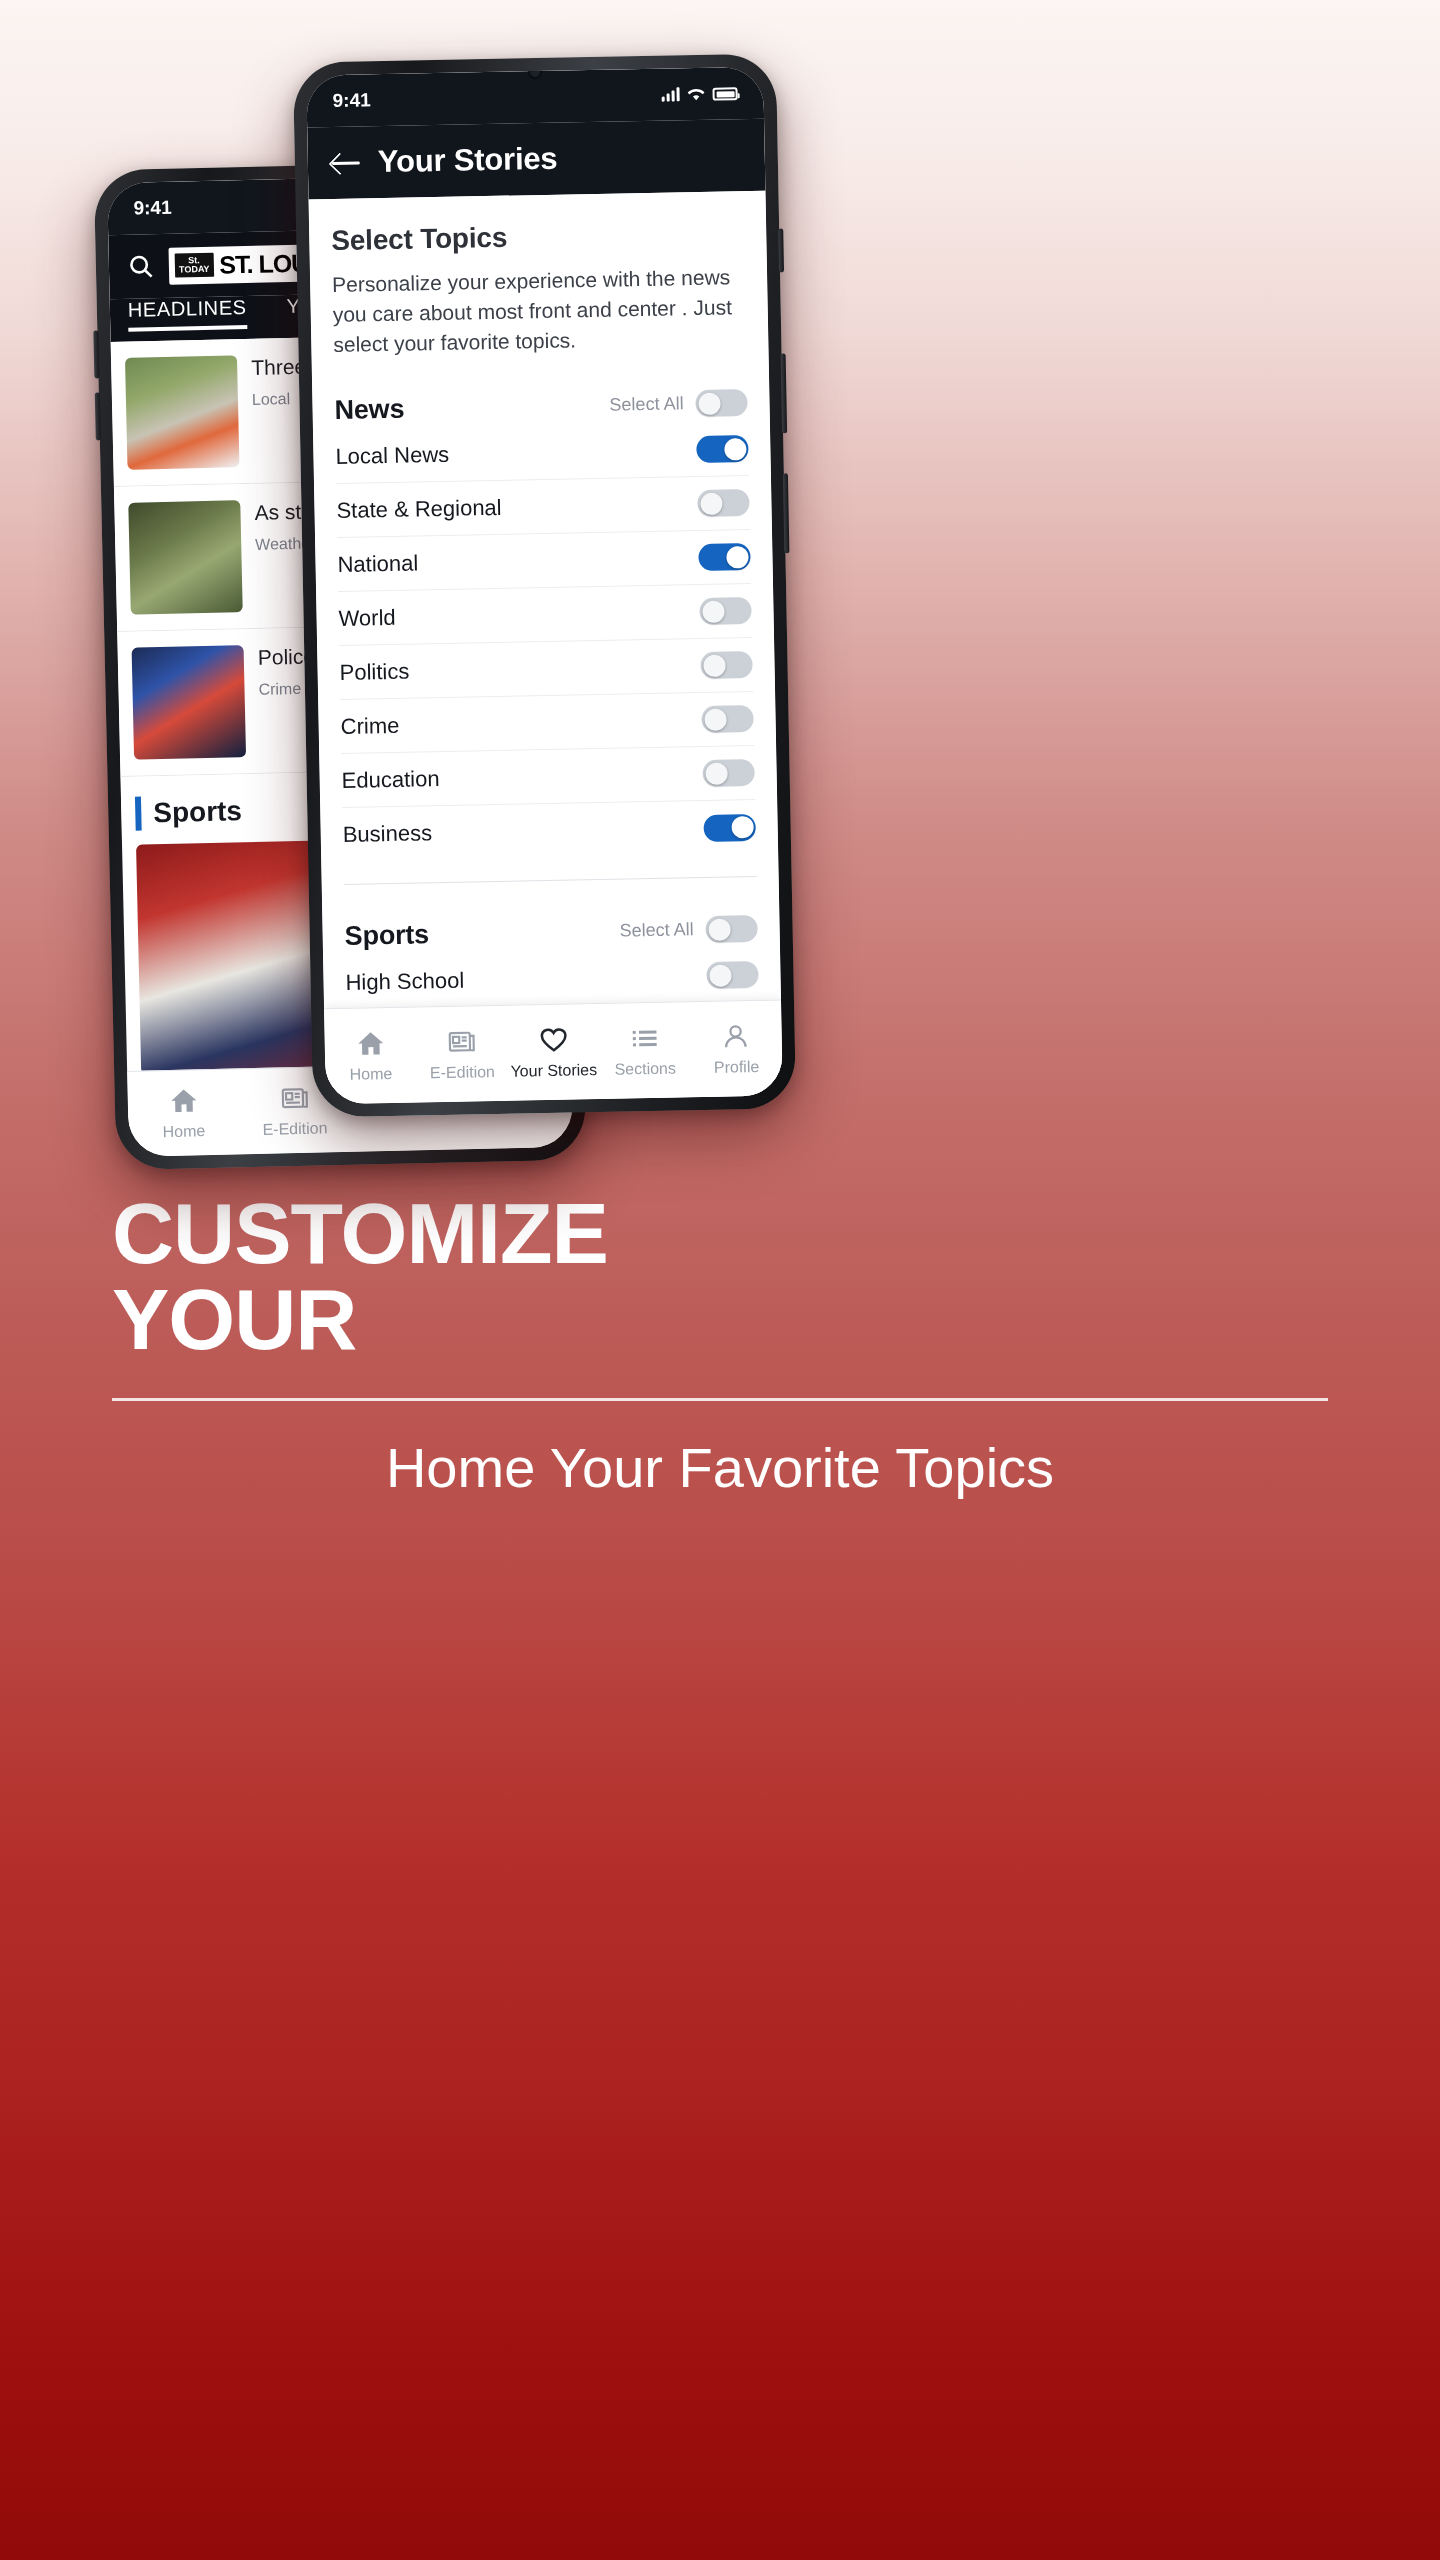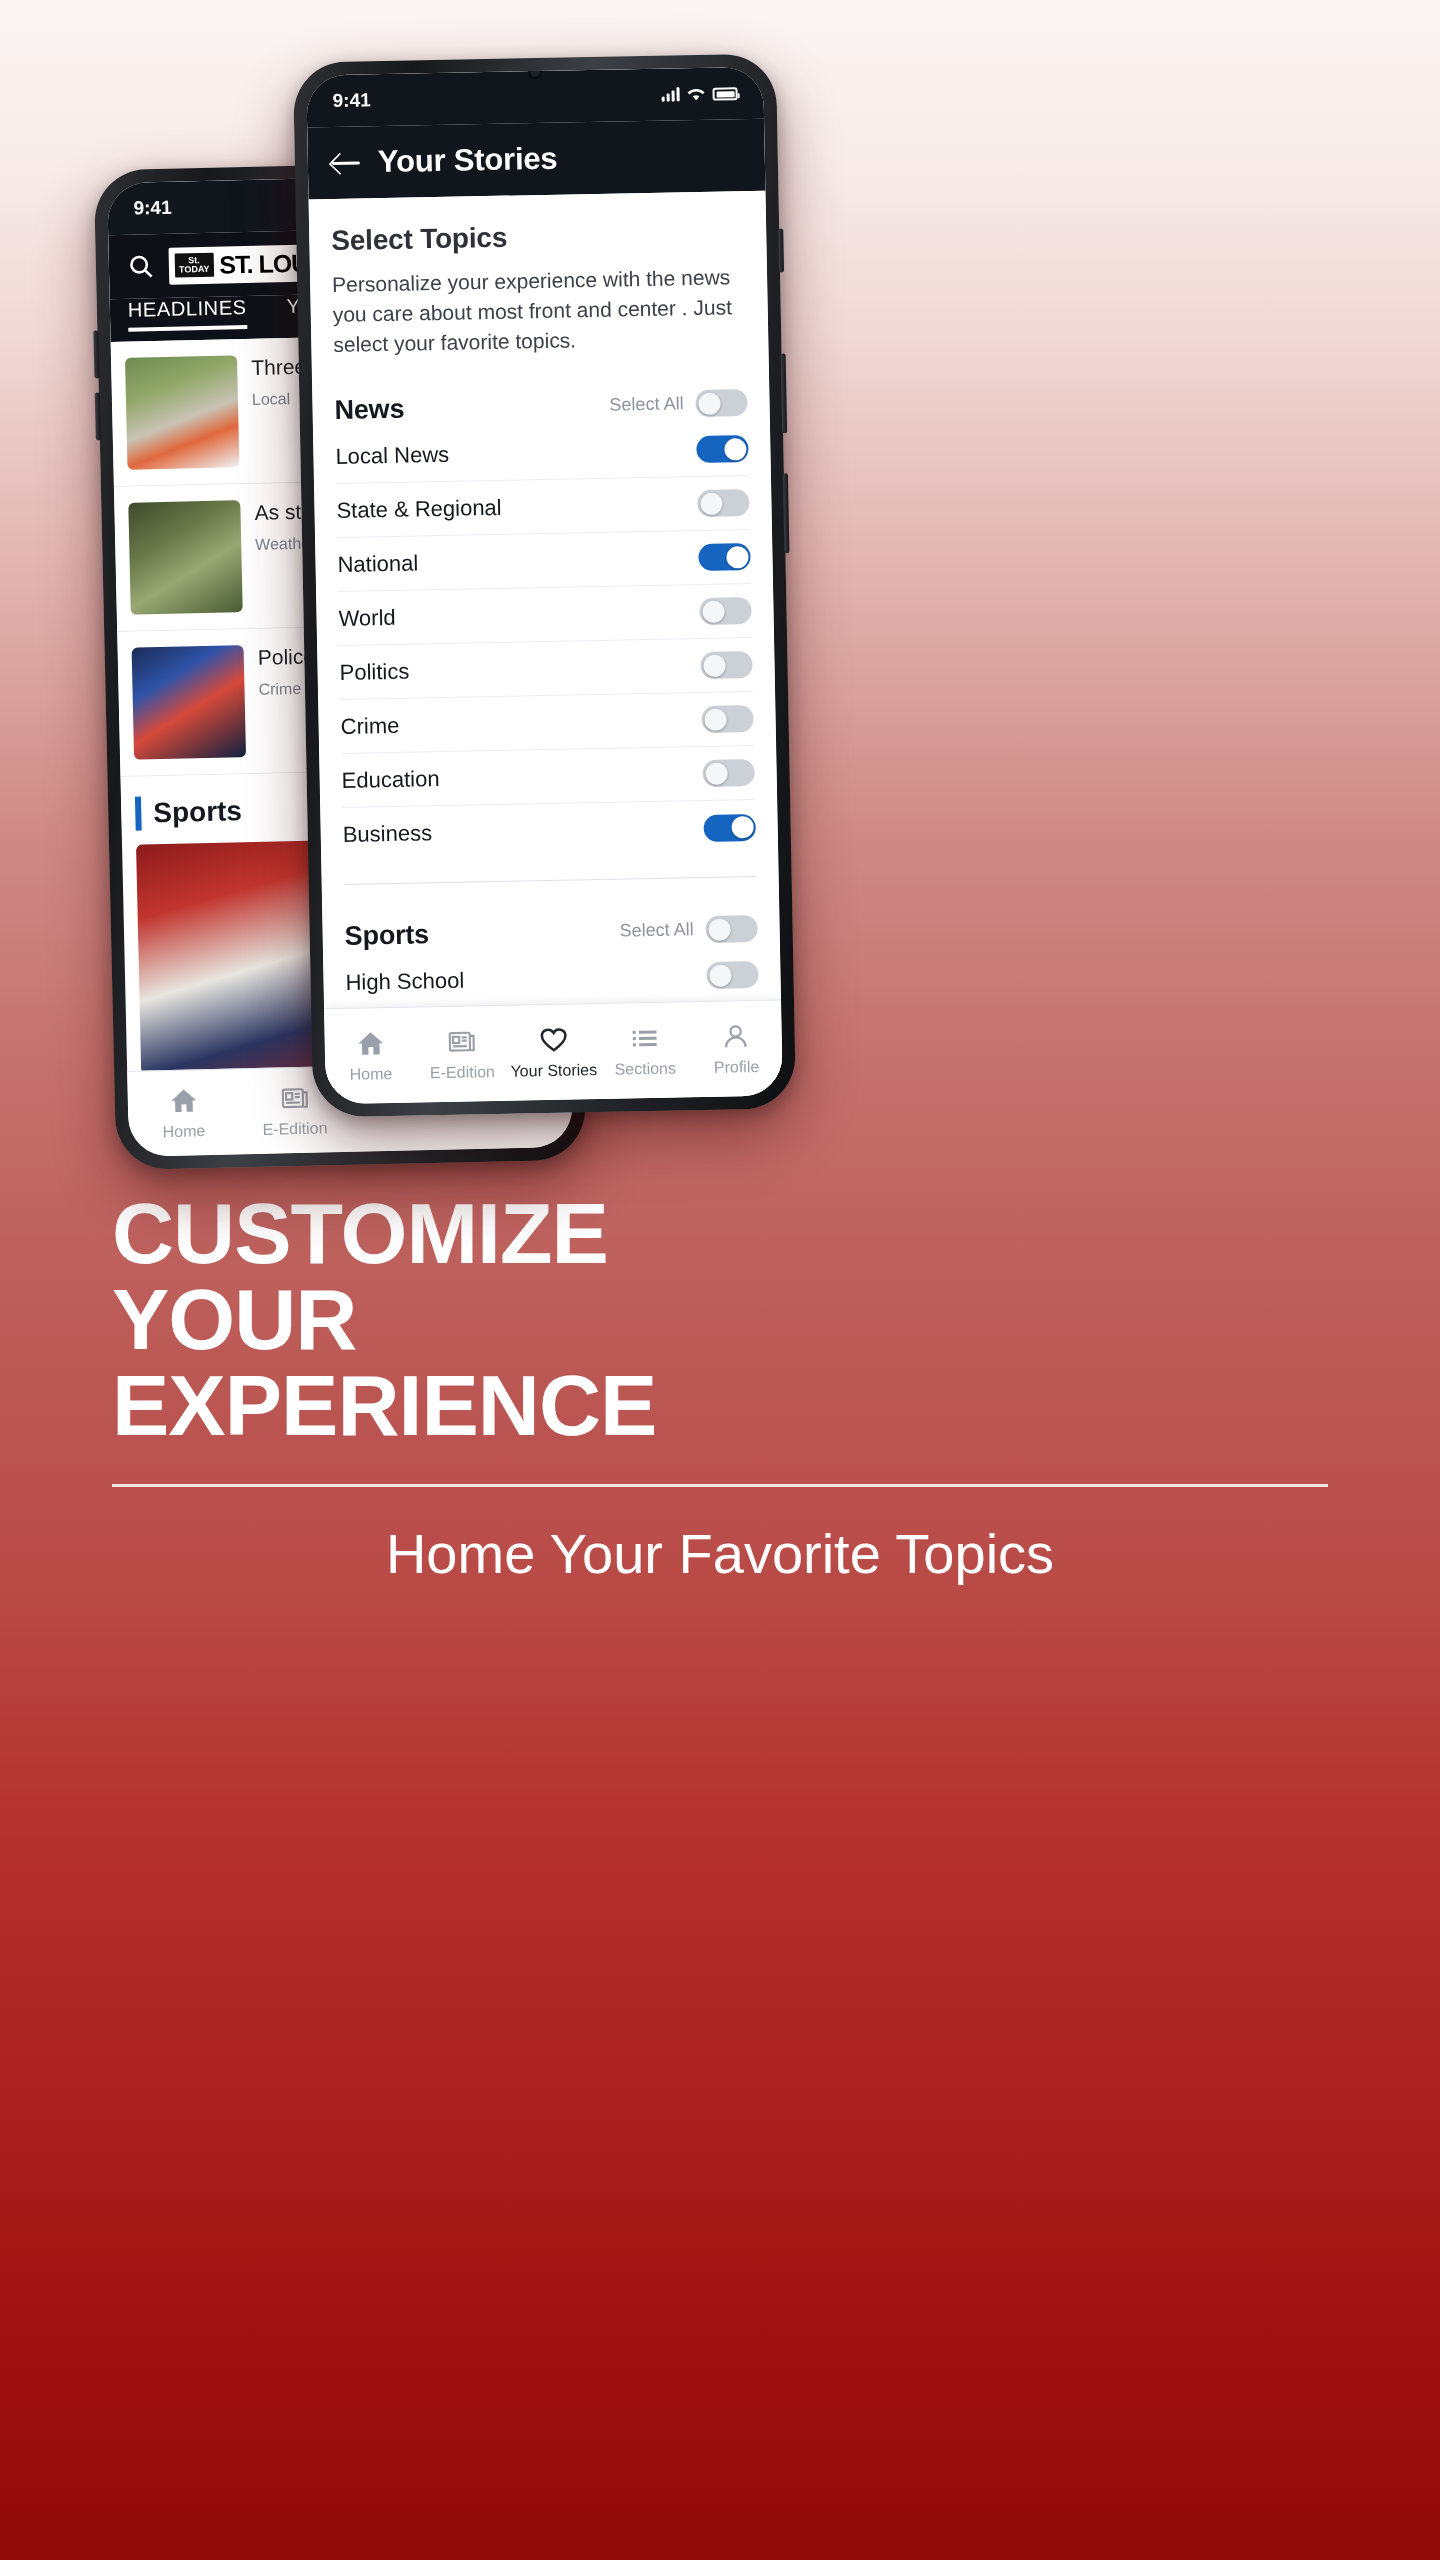--- a/index.html
+++ b/index.html
@@ -522,18 +522,17 @@
           </div>
         </div>
 
       </div>
     </div>
   </div>
 
   <div class="promo">
     <div class="promo-line thin">CUSTOMIZE</div>
     <div class="promo-line bold">YOUR</div>
-    <div class="promo-line thin">EXPERIENCE</div>
     <div class="rule"></div>
     <div class="tagline">Home Your Favorite Topics</div>
   </div>
 
 </div>
 
 </body></html>

